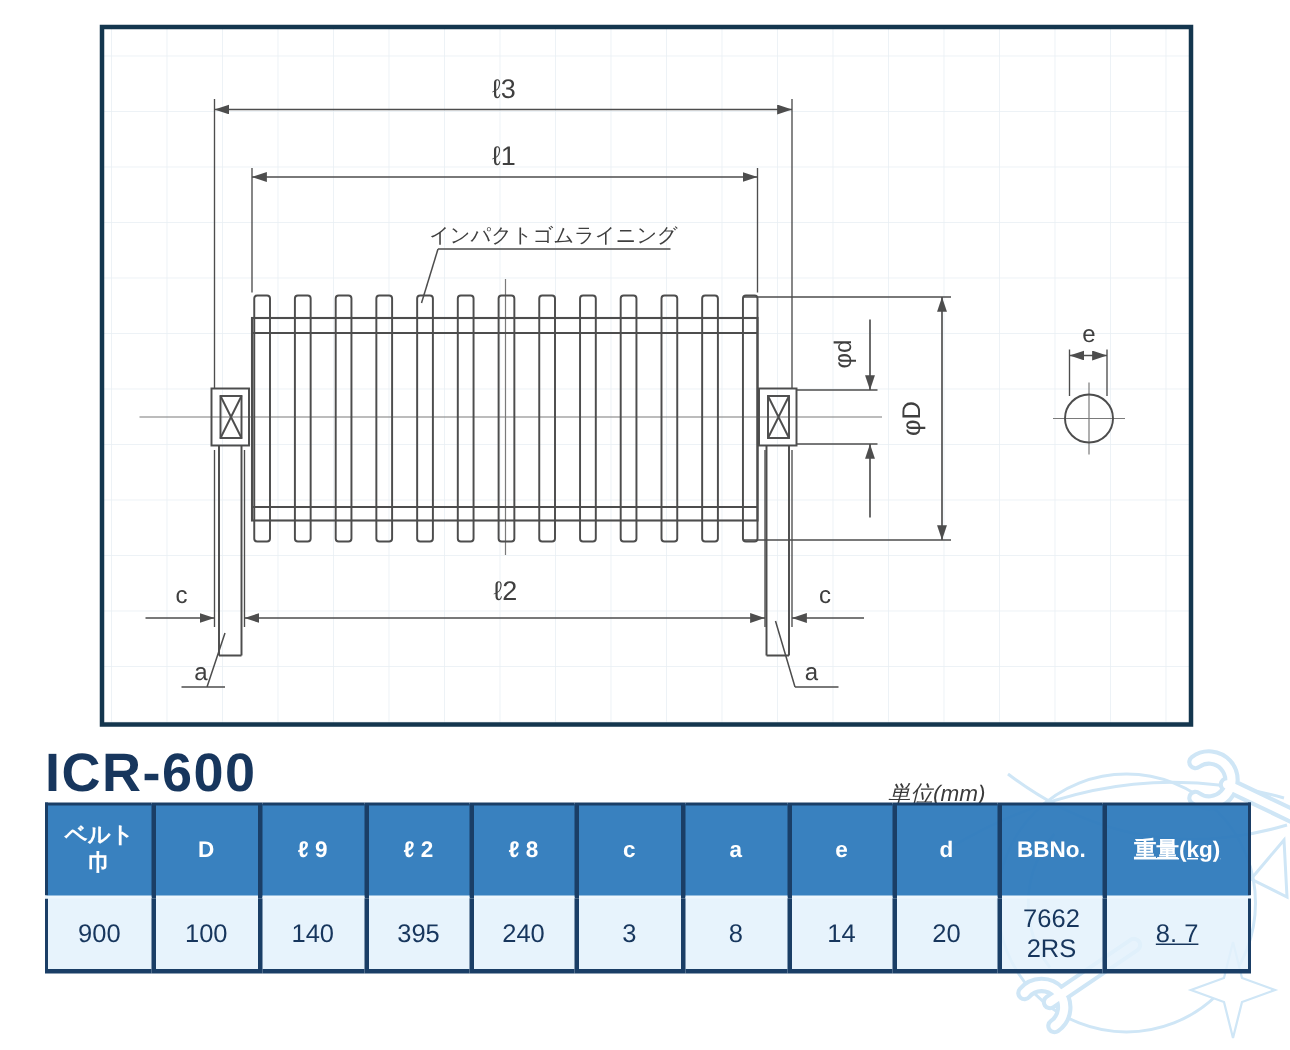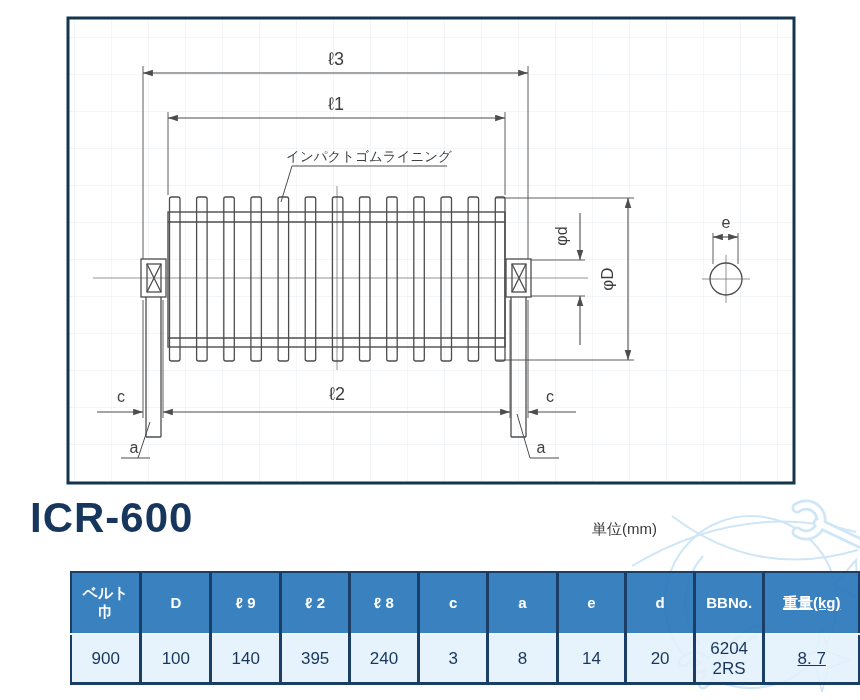--- a/index.html
+++ b/index.html
@@ -5,31 +5,31 @@
   html,body{margin:0;padding:0;}
   body{
     width:860px;height:700px;position:relative;overflow:hidden;
     background:#ffffff;
     font-family:"Liberation Sans","DejaVu Sans",sans-serif;
   }
   .layer{position:absolute;left:0;top:0;}
   
   .title{
     position:absolute;left:30px;top:494px;
-    font-size:42px;font-weight:bold;color:#17365d;letter-spacing:1px;
+    font-size:36px;font-weight:bold;color:#17365d;letter-spacing:1px;
   }
   .unit{
     position:absolute;left:592px;top:520px;
-    font-size:15px;color:#3a3a3a;
+    font-size:15px;color:#3a3a3a;font-style:italic;
   }
   
   table.spec{
-    position:absolute;left:30px;top:571px;
+    position:absolute;left:30px;top:535px;
     border-collapse:collapse;table-layout:fixed;
-    border:2px solid #1a3e66;border-bottom-width:3px;margin-left:40px;
+    border:2px solid #1a3e66;border-bottom-width:3px;
   }
   table.spec th{
     background:rgba(46,122,188,0.95);color:#ffffff;
     font-size:15px;font-weight:bold;height:60px;
     text-align:center;vertical-align:middle;padding:0 2px;
     border-right:3px solid #1a3e66;border-bottom:2px solid #eef7fd;
     white-space:pre-line;line-height:1.25;
   }
   table.spec td{
     background:rgba(227,241,251,0.85);color:#17365d;
@@ -212,18 +212,18 @@
   <tr>
     <td>900</td>
     <td>100</td>
     <td>140</td>
     <td>395</td>
     <td>240</td>
     <td>3</td>
     <td>8</td>
     <td>14</td>
     <td>20</td>
-    <td>6204
+    <td>7662
 2RS</td>
     <td>8. 7</td>
   </tr>
 </tbody>
   </table>
 
 </body></html>

